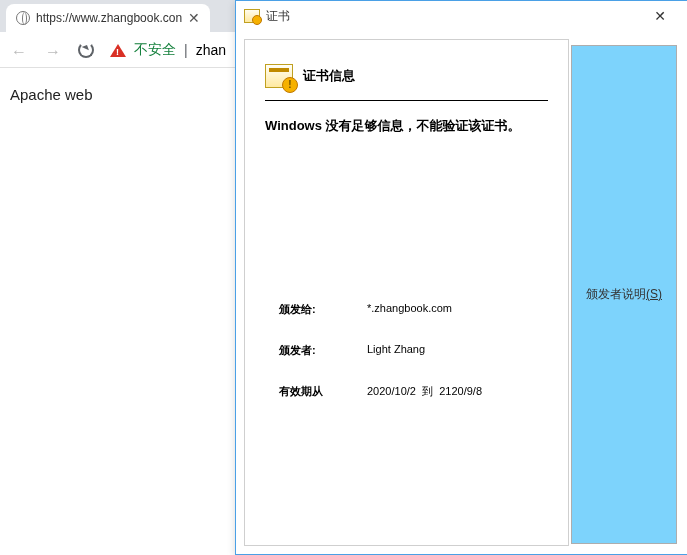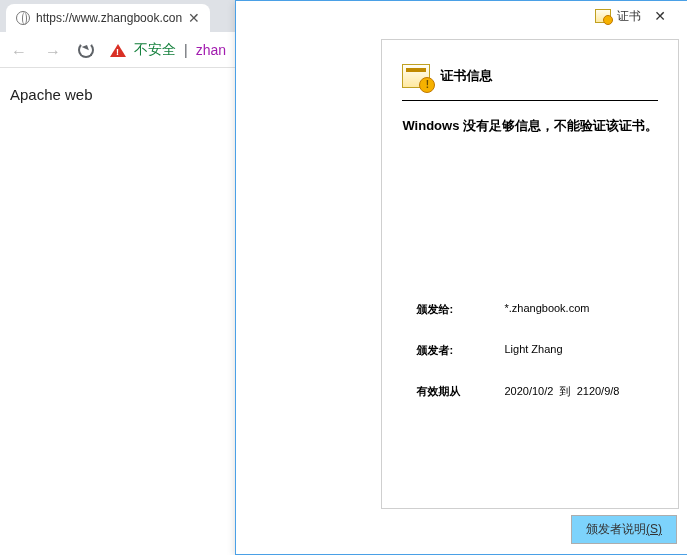--- a/index.html
+++ b/index.html
@@ -109,40 +109,39 @@
   }
   .warn-triangle::after {
     content: "!";
     position: absolute;
     left: -2px; top: 3px;
     color: #fff;
     font-size: 9px;
     font-weight: bold;
   }
   .insecure-text { color: #15803d; }
-  .urltext { color: #a21caf; }
+  .urltext { color: #000000; }
   .page-content {
     padding: 18px 10px;
     font-size: 15px;
     color: #222;
   }
 
   
   .cert-dialog {
     position: absolute;
     top: 0; left: 235px;
     width: 452px;
     height: 555px;
     background: #fff;
     border: 1px solid #4aa0e6;
     border-right: none;
     box-shadow: 0 2px 8px rgba(0,0,0,0.15);
     display: flex;
     flex-direction: column;
-    align-items: flex-end;
   }
   .dlg-title {
     height: 30px;
     display: flex;
     align-items: center;
     padding: 0 8px;
     font-size: 12px;
     color: #333;
     background: #fff;
   }
@@ -190,21 +189,21 @@
   }
   .tab-h.active {
     background: #fff;
     border-color: #cfcfcf;
     border-bottom: 1px solid #fff;
   }
   .tab-body {
     flex: 1;
     padding: 8px;
     display: flex;
-    flex-direction: column;
+    flex-direction: row;
   }
   .panel {
     flex: 1;
     border: 1px solid #cfcfcf;
     padding: 18px 20px 12px;
     display: flex;
     flex-direction: column;
   }
   .section-head {
     display: flex;

